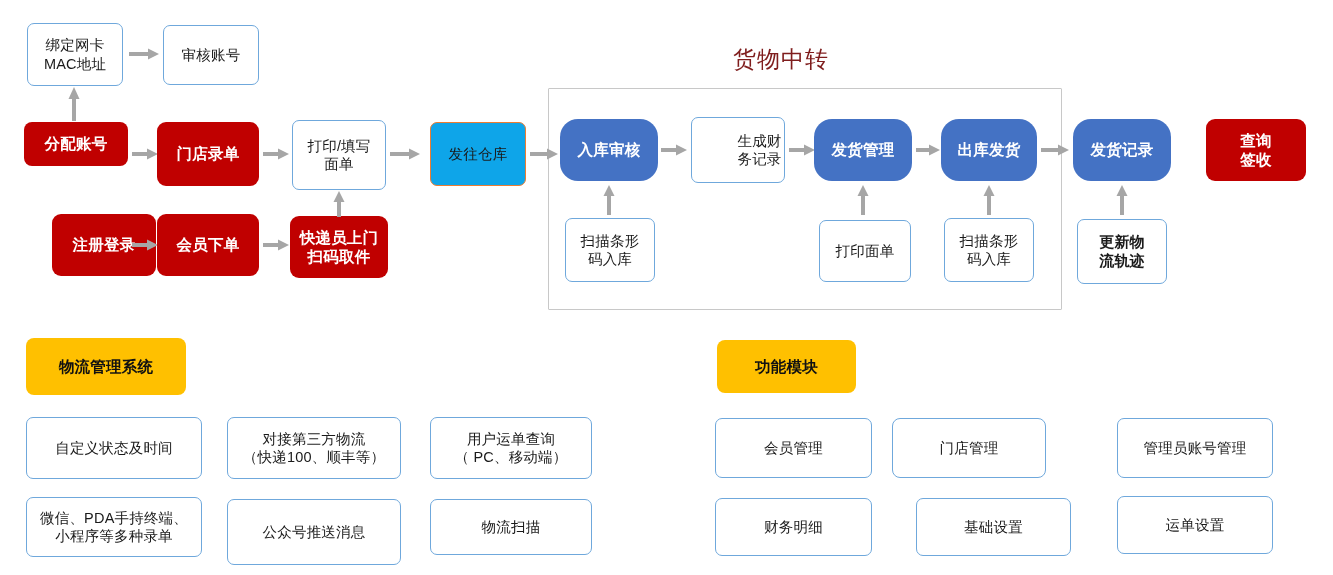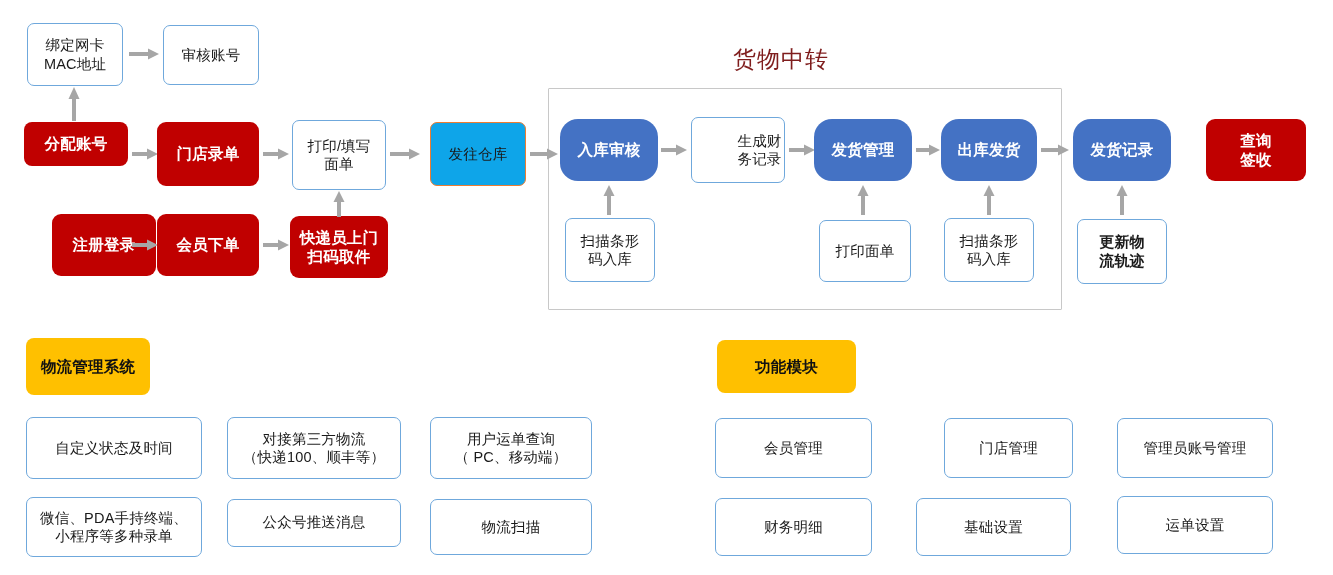--- a/index.html
+++ b/index.html
@@ -267,42 +267,42 @@
       <polygon points="1.5,12 7,1 12.5,12" fill="#A6A6A6"></polygon>
     </svg>
   </div>
 
   <div class="node n-white-b" style="left:1077px; top:219px; width:90px; height:65px;">更新物
 流轨迹</div>
 
   <div class="node n-red" style="left:1206px; top:119px; width:100px; height:62px;">查询
 签收</div>
 
-  <div class="node n-amber" style="left:26px; top:338px; width:124px; height:57px;font-family:Liberation Serif, serif;">物流管理系统</div>
+  <div class="node n-amber" style="left:26px; top:338px; width:160px; height:57px;font-family:Liberation Serif, serif;">物流管理系统</div>
 
   <div class="node n-white" style="left:26px; top:417px; width:176px; height:62px;">自定义状态及时间</div>
 
   <div class="node n-white" style="left:227px; top:417px; width:174px; height:62px;">对接第三方物流
 （快递100、顺丰等）</div>
 
   <div class="node n-white" style="left:430px; top:417px; width:162px; height:62px;">用户运单查询
 （ PC、移动端）</div>
 
   <div class="node n-white" style="left:26px; top:497px; width:176px; height:60px;">微信、PDA手持终端、
 小程序等多种录单</div>
 
-  <div class="node n-white" style="left:227px; top:499px; width:174px; height:48px;font-family:Liberation Mono, monospace;">公众号推送消息</div>
+  <div class="node n-white" style="left:227px; top:499px; width:174px; height:66px;">公众号推送消息</div>
 
   <div class="node n-white" style="left:430px; top:499px; width:162px; height:56px;">物流扫描</div>
 
   <div class="node n-amber" style="left:717px; top:340px; width:139px; height:53px;">功能模块</div>
 
   <div class="node n-white" style="left:715px; top:418px; width:157px; height:60px;">会员管理</div>
 
-  <div class="node n-white" style="left:944px; top:418px; width:129px; height:60px;">门店管理</div>
+  <div class="node n-white" style="left:892px; top:418px; width:154px; height:60px;border-radius:8px;">门店管理</div>
 
   <div class="node n-white" style="left:1117px; top:418px; width:156px; height:60px;">管理员账号管理</div>
 
   <div class="node n-white" style="left:715px; top:498px; width:157px; height:58px;">财务明细</div>
 
   <div class="node n-white" style="left:916px; top:498px; width:155px; height:58px;">基础设置</div>
 
   <div class="node n-white" style="left:1117px; top:496px; width:156px; height:58px;">运单设置</div>
 
 </div>

